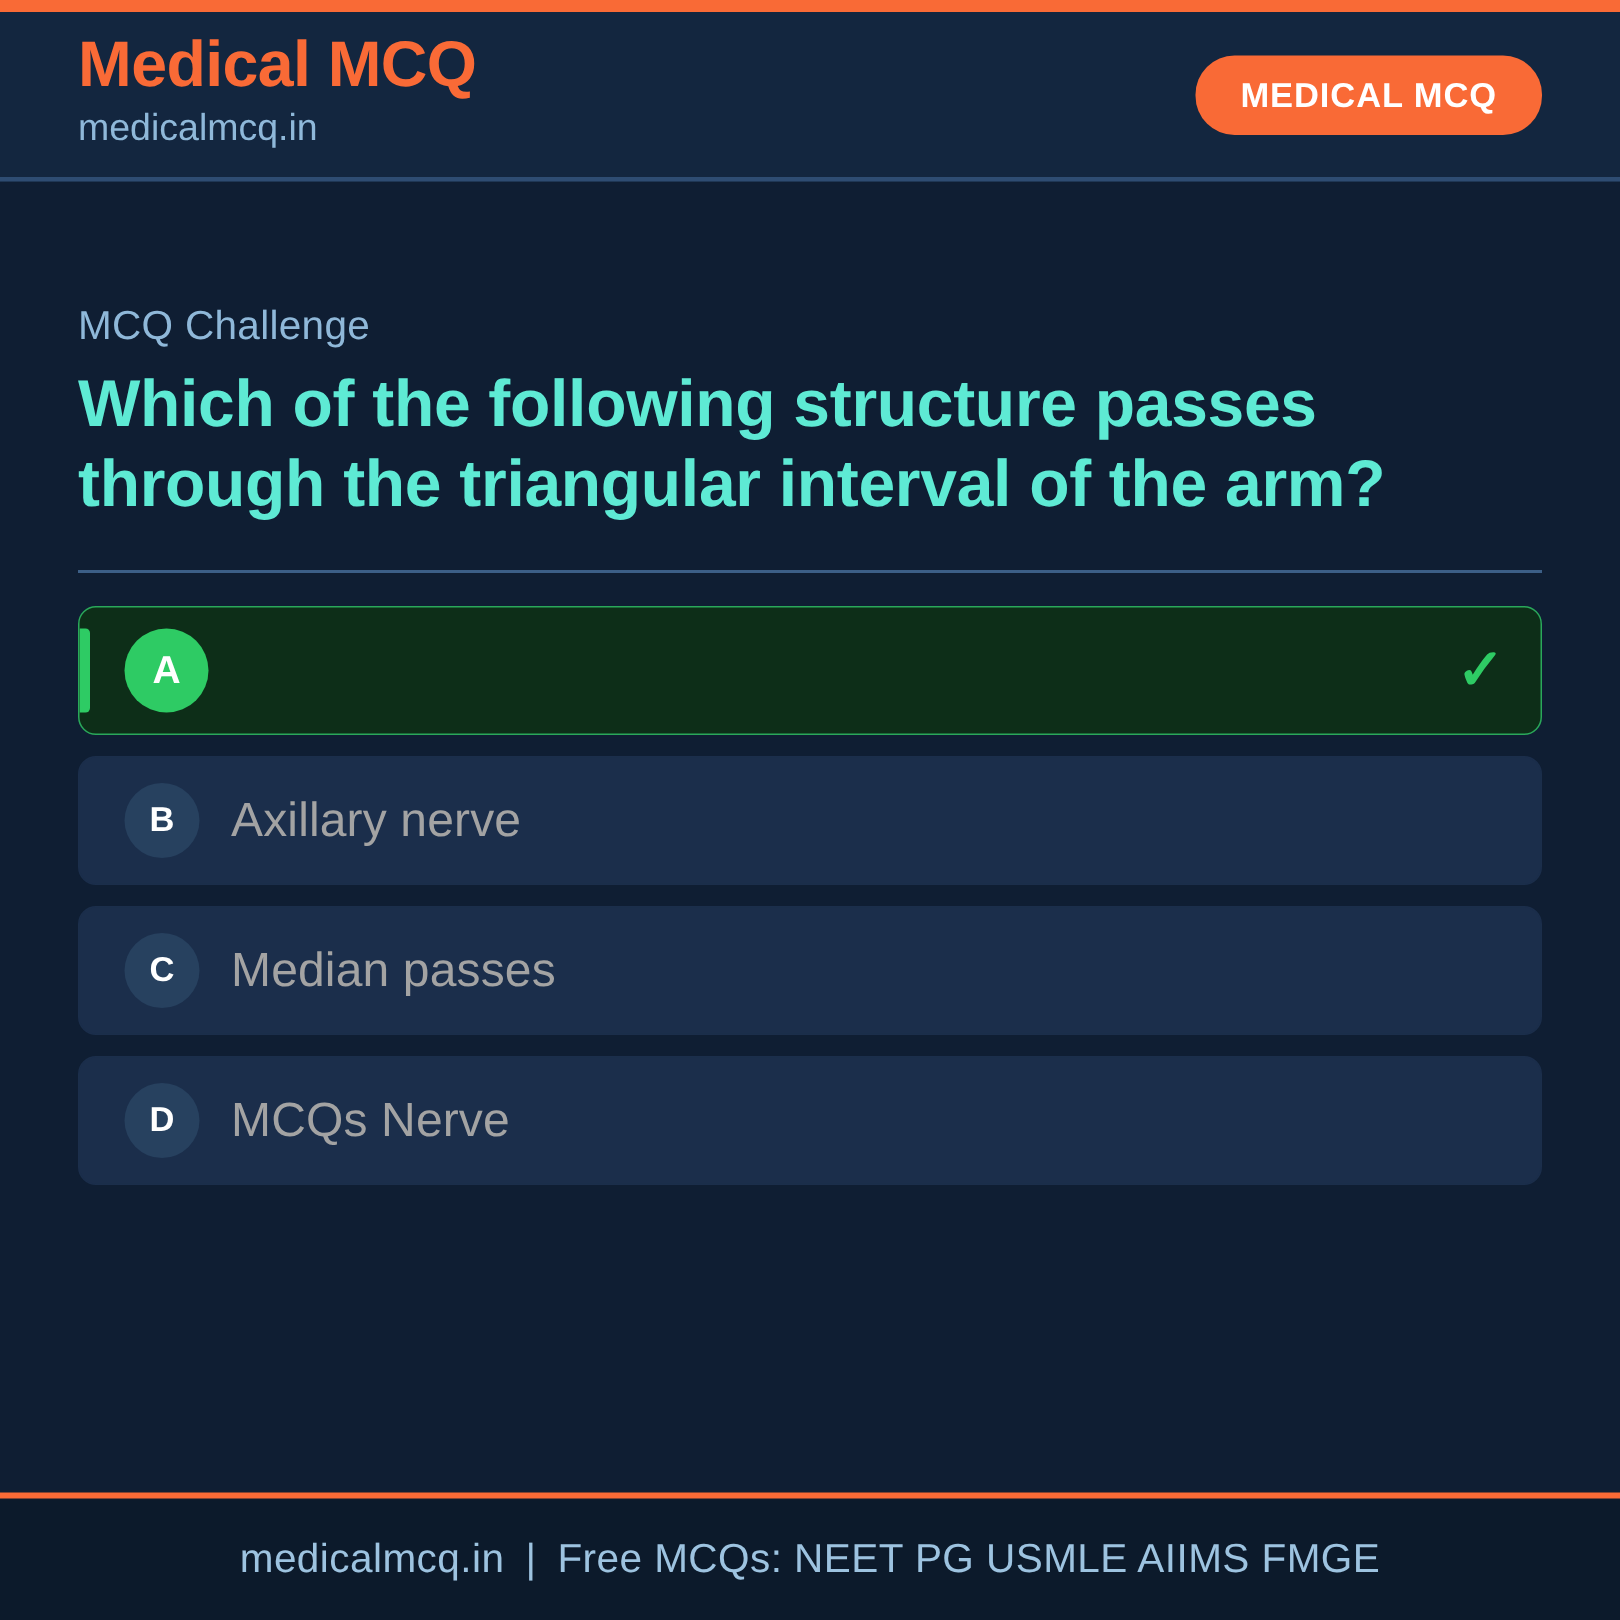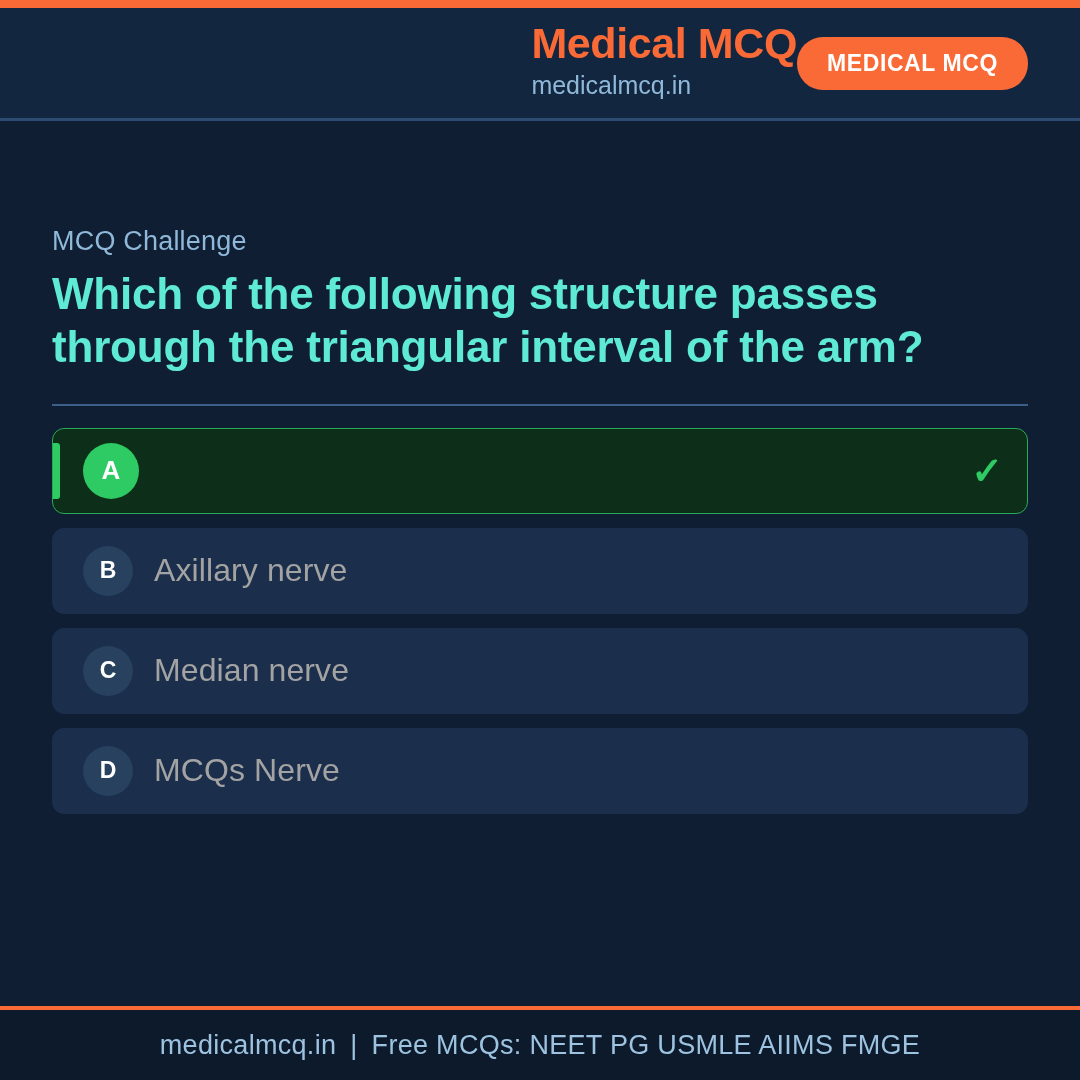--- a/index.html
+++ b/index.html
@@ -34,21 +34,21 @@
   .header {
     flex: 0 0 auto;
     height: 113px;
     box-sizing: border-box;
     background: #13263f;
     border-bottom: 3px solid #2c4straight;
     border-bottom: 3px solid #2d4straight;
     border-bottom: 3px solid #2e4c72;
     display: flex;
     align-items: center;
-    justify-content: flex-end;
+    justify-content: space-between;
     padding: 0 52px 0 52px;
   }
   .brand {
     display: flex;
     flex-direction: column;
     justify-content: center;
     margin-top: -4px;
   }
   .brand-title {
     font-size: 43px;
@@ -77,21 +77,21 @@
   
   .body {
     flex: 1 1 auto;
     position: relative;
     padding: 0 52px;
     box-sizing: border-box;
     display: flex;
     flex-direction: column;
   }
   .q-block {
-    margin-top: 104px;
+    margin-top: 80px;
   }
   .q-kicker {
     font-size: 27px;
     color: #8fb8d9;
     letter-spacing: 0.2px;
     line-height: 1.2;
   }
   .q-text {
     font-size: 44px;
     font-weight: bold;
@@ -173,21 +173,21 @@
     margin-left: auto;
     color: #2ecb64;
     font-size: 38px;
     line-height: 1;
     font-weight: bold;
   }
 
   
   .footer {
     flex: 0 0 auto;
-    height: 74px;
+    height: 85px;
     background: #0c1a2b;
     border-top: 4px solid #f96a36;
     display: flex;
     align-items: center;
     justify-content: center;
     box-sizing: border-box;
   }
   .footer-text {
     font-size: 27px;
     color: #9dc3e0;
@@ -230,21 +230,21 @@
         <div class="opt-check">✓</div>
       </div>
 
       <div class="option">
         <div class="opt-badge">B</div>
         <div class="opt-label">Axillary nerve</div>
       </div>
 
       <div class="option">
         <div class="opt-badge">C</div>
-        <div class="opt-label">Median nerve</div>
+        <div class="opt-label">Median passes</div>
       </div>
 
       <div class="option">
         <div class="opt-badge">D</div>
         <div class="opt-label">MCQs Nerve</div>
       </div>
 
     </div>
   </div>
 

